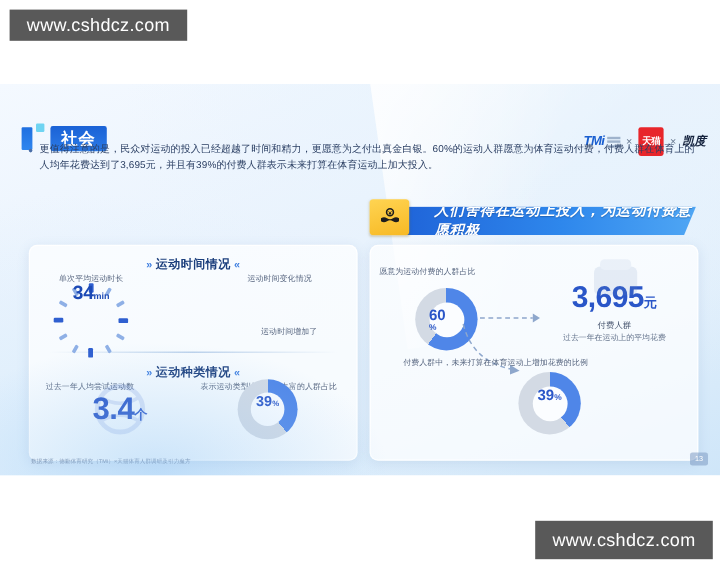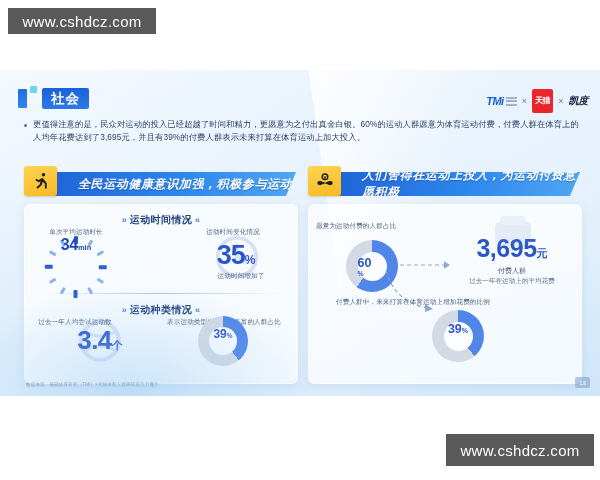--- a/index.html
+++ b/index.html
@@ -34,21 +34,21 @@
   }
   
   #slide:after{
     content:"";position:absolute;left:-80px;bottom:-110px;width:420px;height:230px;
     border-radius:50%;
     background:radial-gradient(ellipse at center,rgba(150,200,245,.45) 0%,rgba(150,200,245,0) 65%);
     pointer-events:none;
   }
 
   
-  #header{position:absolute;left:0;top:16px;width:600px;height:26px;}
+  #header{position:absolute;left:0;top:33px;width:600px;height:26px;}
   .hdr-bar{
     position:absolute;left:18px;top:3px;width:9px;height:19px;
     background:linear-gradient(180deg,#1f6fe0,#2f86ef);border-radius:1px;
   }
   .hdr-bar-sm{
     position:absolute;left:30px;top:0px;width:7px;height:7px;background:#6fd4f2;border-radius:1px;
   }
   #tag-social{
     position:absolute;left:42px;top:2px;height:21px;padding:0 9px;
     background:linear-gradient(180deg,#1a62d6,#2c7ae6);color:#fff;
@@ -232,31 +232,20 @@
     </div>
   </div>
 
   <div id="bullets">
     <div class="bullet">
       <span class="dot"></span>
       <p>更值得注意的是，民众对运动的投入已经超越了时间和精力，更愿意为之付出真金白银。60%的运动人群愿意为体育运动付费，付费人群在体育上的人均年花费达到了3,695元，并且有39%的付费人群表示未来打算在体育运动上加大投入。</p>
     </div>
   </div>
 
-  <div class="banner" id="banner-left">
-    <div class="badge">
-      <svg width="20" height="20" viewBox="0 0 24 24" aria-hidden="true">
-        <circle cx="15" cy="4.6" r="2.1" fill="#1d1d1d"></circle>
-        <path d="M13.6 8.2 L9.2 10.8 L6.2 9.3 L5.2 11.2 L9.4 13.4 L11.6 12.2 L10.4 16.2 L6.4 19.6 L7.9 21.2 L12.6 17.2 L14.2 12.9 L16.6 15.4 L16.6 21 L18.8 21 L18.8 14.4 L15.8 10.6 Z" fill="#1d1d1d"></path>
-      </svg>
-    </div>
-    <div class="ribbon">
-      <span>全民运动健康意识加强，积极参与运动</span>
-    </div>
-  </div>
 
   <div class="banner" id="banner-right">
     <div class="badge">
       <svg width="20" height="20" viewBox="0 0 24 24" aria-hidden="true">
         <path d="M3 13 q3-2 6 0 q3 2 6 0 q3-2 6 0 l0 3 q-3 2 -6 0 q-3-2 -6 0 q-3 2 -6 0 Z" fill="#1d1d1d"></path>
         <circle cx="12" cy="7" r="3.4" fill="none" stroke="#1d1d1d" stroke-width="1.6"></circle>
         <path d="M10.6 6.2 L12 7.6 L13.4 6.2 M12 7.6 L12 9.4 M10.8 8.2 L13.2 8.2" stroke="#1d1d1d" stroke-width="1" fill="none"></path>
       </svg>
     </div>
     <div class="ribbon">
@@ -293,27 +282,20 @@
     <div class="tick major" style="transform:rotate(270deg);"></div>
     <div class="tick" style="transform:rotate(300deg);"></div>
     <div class="tick" style="transform:rotate(330deg);"></div>
     <div class="val">
       <b>34</b>
       <i>min</i>
     </div>
   </div>
 
   <div class="caption" style="left:168px;top:158px;">运动时间变化情况</div>
-  <div id="pct35">
-    <svg class="ghost" viewBox="0 0 48 48">
-      <circle cx="24" cy="24" r="20" fill="none" stroke="#2a56c8" stroke-width="4"></circle>
-      <path d="M24 12 L24 24 L33 29" fill="none" stroke="#2a56c8" stroke-width="4" stroke-linecap="round"></path>
-    </svg>
-    <b>35</b><i>%</i>
-  </div>
   <div class="caption" style="left:176px;top:202px;">运动时间增加了</div>
 
   <div class="caption" style="left:5px;top:248px;width:140px;">过去一年人均尝试运动数</div>
   <div id="val34">
     <svg class="ghost" viewBox="0 0 48 48">
       <circle cx="24" cy="24" r="19" fill="none" stroke="#2a56c8" stroke-width="4"></circle>
       <path d="M8 14 q16 10 32 0 M8 34 q16-10 32 0" fill="none" stroke="#2a56c8" stroke-width="3"></path>
     </svg>
     <b>3.4</b><i>个</i>
   </div>

